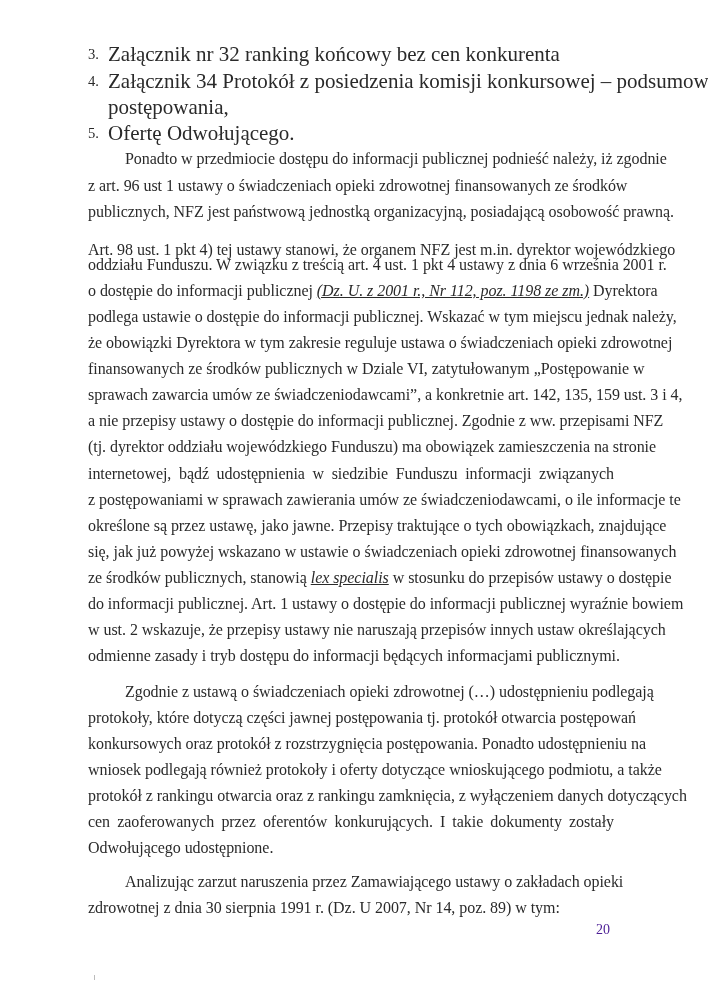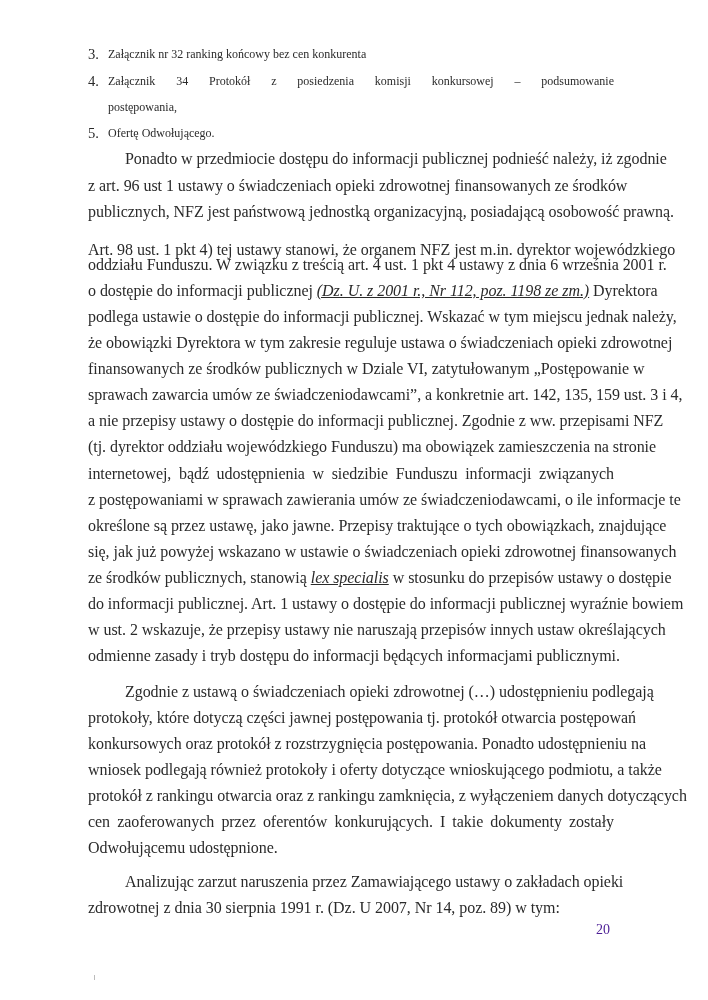--- a/index.html
+++ b/index.html
@@ -40,21 +40,21 @@
     .list-num {
       position: absolute;
       left: 88px;
       font-size: 14.6px;
       line-height: 18px;
     }
     .list-text {
       position: absolute;
       left: 108px;
       width: 506px;
-      font-size: 12px;
+      font-size: 21px;
       line-height: 18px;
       white-space: nowrap;
       text-align: justify;
       text-align-last: justify;
     }
     .list-text.last { text-align-last: left; }
     .page-number {
       position: absolute;
       left: 596px;
       top: 922px;
@@ -113,21 +113,21 @@
     <div class="line last" style="top:647px">odmienne zasady i tryb dostępu do informacji będących informacjami publicznymi.</div>
   </div>
 
   <div>
     <div class="line indent" style="top:683px">Zgodnie z ustawą o świadczeniach opieki zdrowotnej (…) udostępnieniu podlegają</div>
     <div class="line" style="top:709px">protokoły, które dotyczą części jawnej postępowania tj. protokół otwarcia postępowań</div>
     <div class="line" style="top:735px">konkursowych oraz protokół z rozstrzygnięcia postępowania. Ponadto udostępnieniu na</div>
     <div class="line" style="top:761px">wniosek podlegają również protokoły i oferty dotyczące wnioskującego podmiotu, a także</div>
     <div class="line" style="top:787px">protokół z rankingu otwarcia oraz z rankingu zamknięcia, z wyłączeniem danych dotyczących</div>
     <div class="line" style="top:813px">cen zaoferowanych przez oferentów konkurujących. I takie dokumenty zostały</div>
-    <div class="line last" style="top:839px">Odwołującemu udostępnione.</div>
+    <div class="line last" style="top:839px">Odwołującego udostępnione.</div>
   </div>
 
   <div>
     <div class="line indent" style="top:873px;">Analizując zarzut naruszenia przez Zamawiającego ustawy o zakładach opieki</div>
     <div class="line last" style="top:899px">zdrowotnej z dnia 30 sierpnia 1991 r. (Dz. U 2007, Nr 14, poz. 89) w tym:</div>
   </div>
 
   <div class="page-number">20</div>
   <div class="scan-mark"></div>
 </div>

